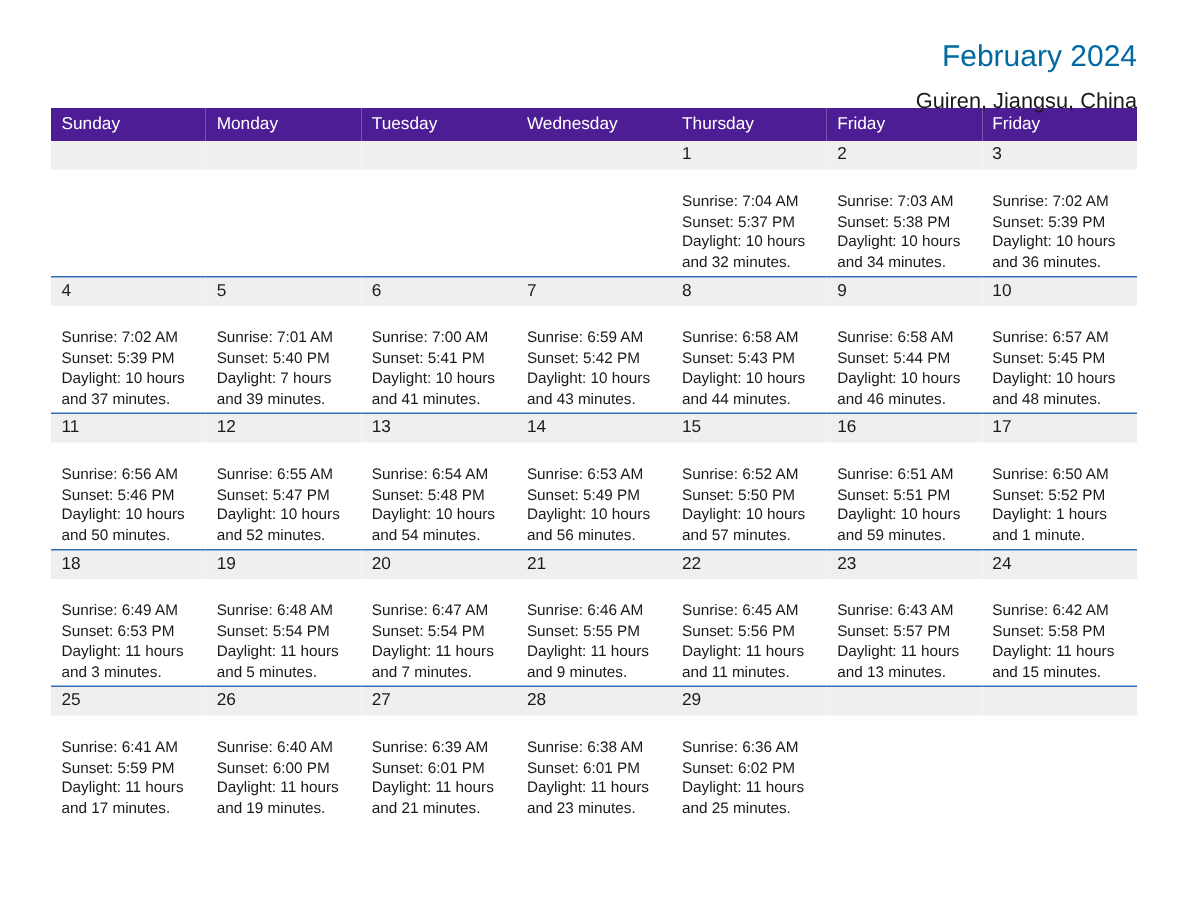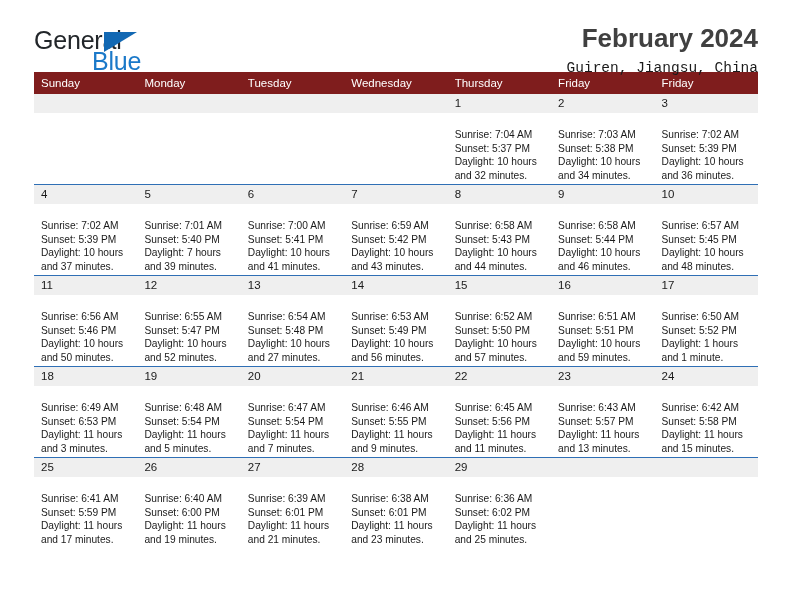--- a/index.html
+++ b/index.html
@@ -61,43 +61,41 @@
     color: #1b79c9;
     font-family: "Liberation Sans", sans-serif;
   }
   .title-block {
     position: absolute;
     right: 0;
     top: 22px;
     text-align: right;
   }
   .cal-title {
-    font-size: 26px;
-    color: #404040;
+    font-size: 20px;
+    color: #0369a1;
     line-height: 32px;
     white-space: nowrap;
-    font-weight: bold;
   }
   .cal-subtitle {
     font-size: 14.5px;
     color: #1a1a1a;
     line-height: 20px;
     margin-top: 4px;
     white-space: nowrap;
-    font-family: Liberation Mono, monospace;
   }
 
   
   .calendar {
     width: 724px;
     border-collapse: collapse;
     table-layout: fixed;
   }
   .calendar th {
-    background: #7f1d1d;
+    background: #4c1d95;
     color: #ffffff;
     font-size: 11.5px;
     font-weight: normal;
     text-align: left;
     padding: 5px 0 5px 7px;
     height: 19px;
     box-sizing: border-box;
   }
   .calendar td {
     vertical-align: top;
@@ -134,25 +132,20 @@
     white-space: normal;
   }
 </style>
 </head>
 <body>
 
 <div class="page">
 
   <div class="header">
 
-    <div class="logo">
-      <span class="logo-general">General</span>
-      <span class="logo-triangle"></span>
-      <span class="logo-blue">Blue</span>
-    </div>
 
     <div class="title-block">
       <div class="cal-title">February 2024</div>
       <div class="cal-subtitle">Guiren, Jiangsu, China</div>
     </div>
 
   </div>
 
   <table class="calendar">
     <thead>
@@ -278,21 +271,21 @@
               <div>Sunrise: 6:55 AM</div>
               <div>Sunset: 5:47 PM</div>
               <div class="daylight">Daylight: 10 hours and 52 minutes.</div>
             </div>
           </td>
           <td>
             <div class="daynum">13</div>
             <div class="info">
               <div>Sunrise: 6:54 AM</div>
               <div>Sunset: 5:48 PM</div>
-              <div class="daylight">Daylight: 10 hours and 27 minutes.</div>
+              <div class="daylight">Daylight: 10 hours and 54 minutes.</div>
             </div>
           </td>
           <td>
             <div class="daynum">14</div>
             <div class="info">
               <div>Sunrise: 6:53 AM</div>
               <div>Sunset: 5:49 PM</div>
               <div class="daylight">Daylight: 10 hours and 56 minutes.</div>
             </div>
           </td>

